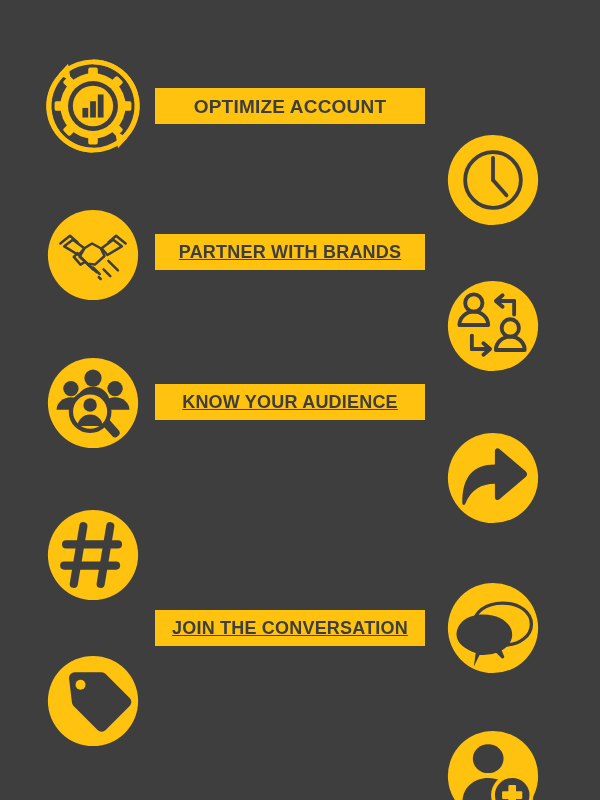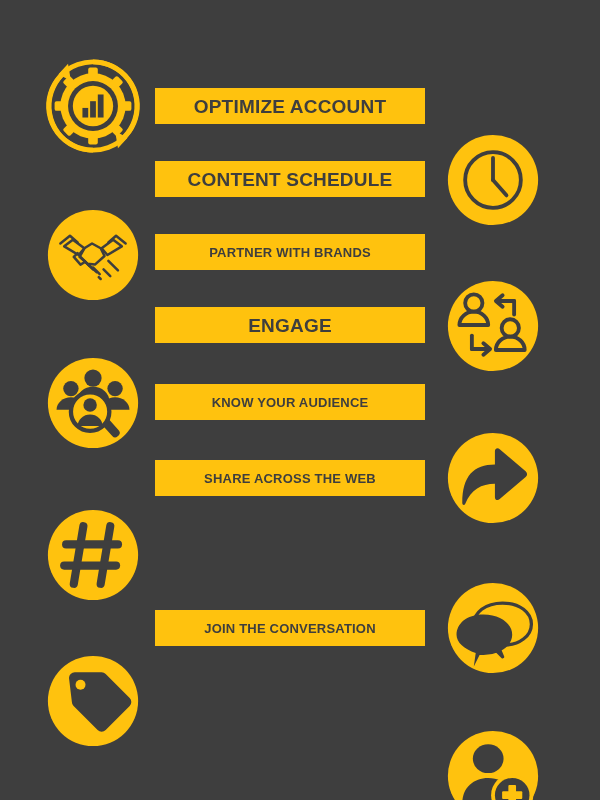--- a/index.html
+++ b/index.html
@@ -31,21 +31,21 @@
   .bar-label {
     color: #3e3e3e;
     font-family: "Liberation Sans", sans-serif;
     font-weight: bold;
     font-size: 19px;
     letter-spacing: 0.2px;
     line-height: 1;
     white-space: nowrap;
     text-transform: uppercase;
   }
-  .bar-label.sz-s  { font-size: 13px; }
+  .bar-label.sz-s  { font-size: 18px; text-decoration: underline; }
   .bar-label.sz-m  { font-size: 19px; }
 
   .icon {
     position: absolute;
     width: 96px;
     height: 96px;
   }
   .icon svg { display: block; width: 96px; height: 96px; }
 
   
@@ -54,34 +54,25 @@
   .icon.right { left: 445px; }
 </style>
 </head>
 <body>
 
 <div id="poster">
 
   <div class="bar" style="top:48px">
     <span class="bar-label sz-m">OPTIMIZE ACCOUNT</span>
   </div>
-  <div class="bar" style="top:121px">
-    <span class="bar-label sz-m">CONTENT SCHEDULE</span>
-  </div>
   <div class="bar" style="top:194px">
     <span class="bar-label sz-s">PARTNER WITH BRANDS</span>
   </div>
-  <div class="bar" style="top:267px">
-    <span class="bar-label sz-m">ENGAGE</span>
-  </div>
   <div class="bar" style="top:344px">
     <span class="bar-label sz-s">KNOW YOUR AUDIENCE</span>
-  </div>
-  <div class="bar" style="top:420px">
-    <span class="bar-label sz-s">SHARE ACROSS THE WEB</span>
   </div>
   <div class="bar" style="top:570px">
     <span class="bar-label sz-s">JOIN THE CONVERSATION</span>
   </div>
 
   <div class="icon left" style="top:18px">
     <svg viewBox="0 0 100 100" xmlns="http://www.w3.org/2000/svg">
 
       <path d="M50 4 A46 46 0 1 1 21 14.5" fill="none" stroke="#ffc20e" stroke-width="5"></path>
       <path d="M50 96 A46 46 0 1 1 79 85.5" fill="none" stroke="#ffc20e" stroke-width="5"></path>

